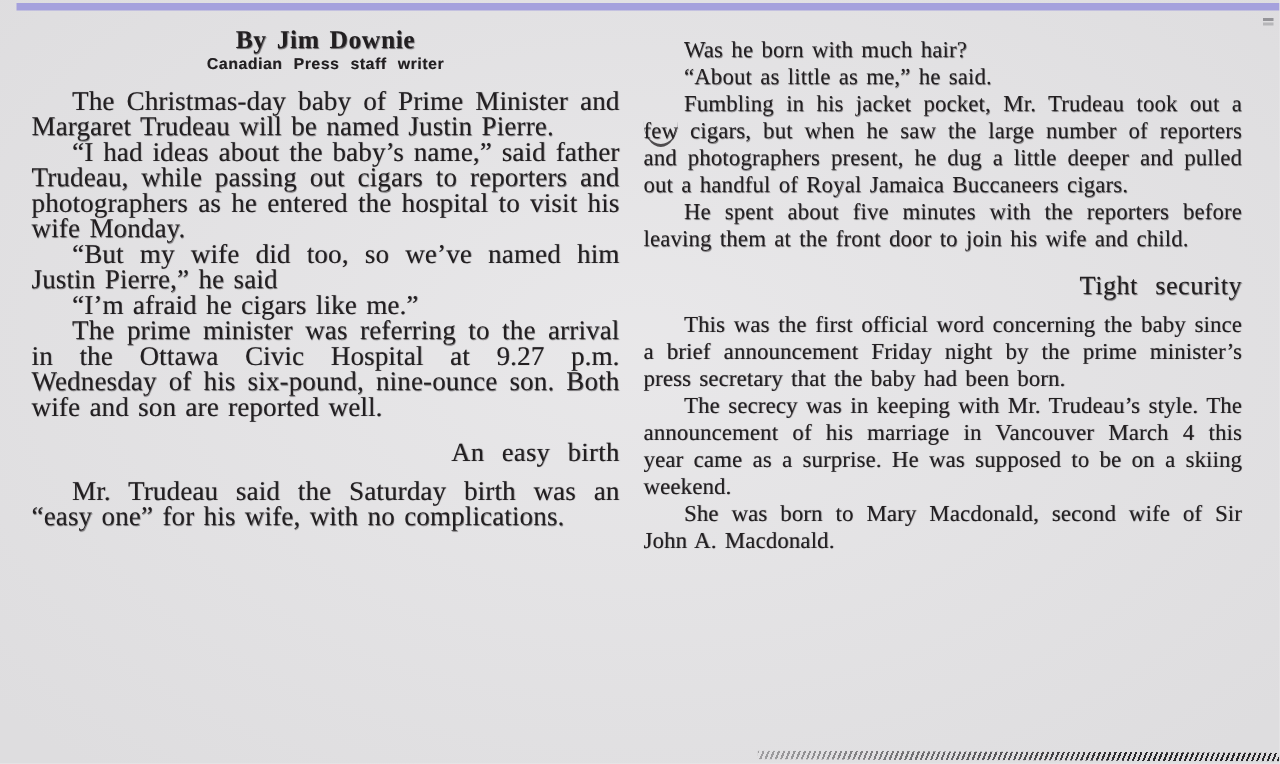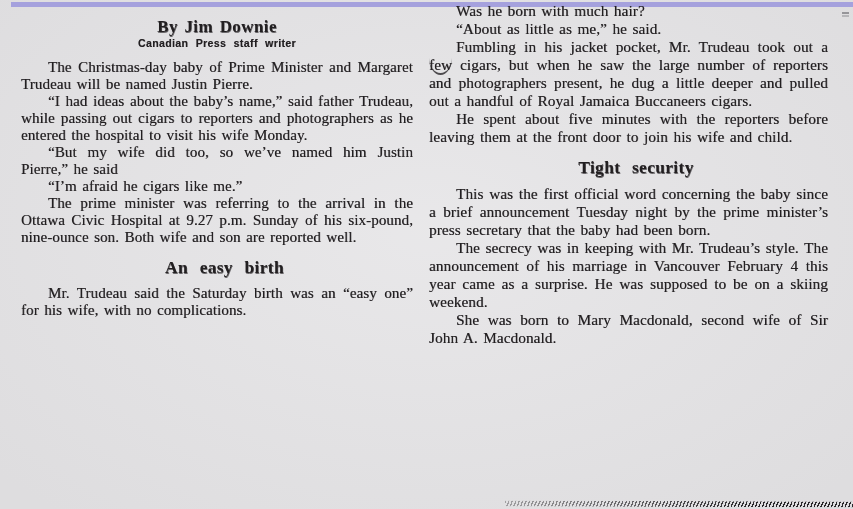--- a/index.html
+++ b/index.html
@@ -35,21 +35,21 @@
     left: 842px; top: 12px;
     width: 7px; height: 2px;
     background: rgba(90,90,95,0.55);
     box-shadow: 0 3px 0 rgba(90,90,95,0.3);
   }
   .column {
     position: absolute;
     text-align: justify;
   }
   .col-left  { left: 21px;  top: 17px; width: 392px; }
-  .col-right { left: 429px; top: 2px;  width: 399px; }
+  .col-right { left: 429px; top: 25px;  width: 399px; }
   .byline {
     margin: 0;
     text-align: center;
     font-size: 17px; line-height: 20px;
     font-weight: bold;
     letter-spacing: 0.4px;
     word-spacing: 2px;
     text-shadow: 0.5px 0.5px 0.6px rgba(25,22,25,0.6);
   }
   .credit {
@@ -57,37 +57,37 @@
     font-family: "Liberation Sans", "DejaVu Sans", sans-serif;
     font-size: 10.5px; line-height: 13px;
     font-weight: bold;
     letter-spacing: 0.4px;
     word-spacing: 4px;
     margin: 0 0 9px 0;
     text-shadow: 0.3px 0.3px 0.4px rgba(25,22,25,0.5);
   }
   p.body-par {
     margin: 0;
-    font-size: 15px;
+    font-size: 18px;
     line-height: 17px;
     text-indent: 27px;
     letter-spacing: 0.1px;
     word-spacing: 1.6px;
     text-shadow: 0.4px 0.4px 0.5px rgba(25,22,25,0.55);
   }
   .col-right p.body-par {
     font-size: 15.2px;
     line-height: 18px;
   }
   h2.subhead {
     font-size: 17.5px;
     line-height: 19px;
-    font-weight: bold;
+    font-weight: normal;
     margin: 12px 0 8px 15px;
-    text-align: center;
+    text-align: right;
     word-spacing: 7px;
     letter-spacing: 0.3px;
     text-shadow: 0.5px 0.5px 0.6px rgba(25,22,25,0.6);
   }
   .pen-underline {
     border-bottom: 2px solid rgba(28,26,28,0.75);
     border-radius: 0 0 50% 50% / 0 0 90% 90%;
     margin-top: 36px;
   }
   .hatch-line {
@@ -113,35 +113,35 @@
 <div class="tick-mark"></div>
 
 <div class="column col-left">
   <h1 class="byline">By Jim Downie</h1>
   <div class="credit">Canadian Press staff writer</div>
 
   <p class="body-par">The Christmas-day baby of Prime Minister and Margaret Trudeau will be named Justin Pierre.</p>
   <p class="body-par">“I had ideas about the baby’s name,” said father Trudeau, while passing out cigars to reporters and photographers as he entered the hospital to visit his wife Monday.</p>
   <p class="body-par">“But my wife did too, so we’ve named him Justin Pierre,” he said</p>
   <p class="body-par">“I’m afraid he cigars like me.”</p>
-  <p class="body-par">The prime minister was referring to the arrival in the Ottawa Civic Hospital at 9.27 p.m. Sunday of his six-pound, nine-ounce son. Both wife and son are reported well.</p>
+  <p class="body-par">The prime minister was referring to the arrival in the Ottawa Civic Hospital at 9.27 p.m. Wednesday of his six-pound, nine-ounce son. Both wife and son are reported well.</p>
 
   <h2 class="subhead">An easy birth</h2>
 
   <p class="body-par">Mr. Trudeau said the Saturday birth was an “easy one” for his wife, with no complications.</p>
 </div>
 
 <div class="column col-right">
   <p class="body-par">Was he born with much hair?</p>
   <p class="body-par">“About as little as me,” he said.</p>
 
   <p class="body-par"><span>Fumbling in his jacket pocket, Mr. Trudeau took out a </span><span class="pen-underline">few</span><span> cigars, but when he saw the large number of reporters and photographers present, he dug a little deeper and pulled out a handful of Royal Jamaica Buccaneers cigars.</span></p>
 
   <p class="body-par">He spent about five minutes with the reporters before leaving them at the front door to join his wife and child.</p>
 
   <h2 class="subhead">Tight security</h2>
 
-  <p class="body-par">This was the first official word concerning the baby since a brief announcement Tuesday night by the prime minister’s press secretary that the baby had been born.</p>
-  <p class="body-par">The secrecy was in keeping with Mr. Trudeau’s style. The announcement of his marriage in Vancouver February 4 this year came as a surprise. He was supposed to be on a skiing weekend.</p>
+  <p class="body-par">This was the first official word concerning the baby since a brief announcement Friday night by the prime minister’s press secretary that the baby had been born.</p>
+  <p class="body-par">The secrecy was in keeping with Mr. Trudeau’s style. The announcement of his marriage in Vancouver March 4 this year came as a surprise. He was supposed to be on a skiing weekend.</p>
   <p class="body-par">She was born to Mary Macdonald, second wife of Sir John A. Macdonald.</p>
 </div>
 
 <div class="hatch-line"></div>
 
 </body></html>

